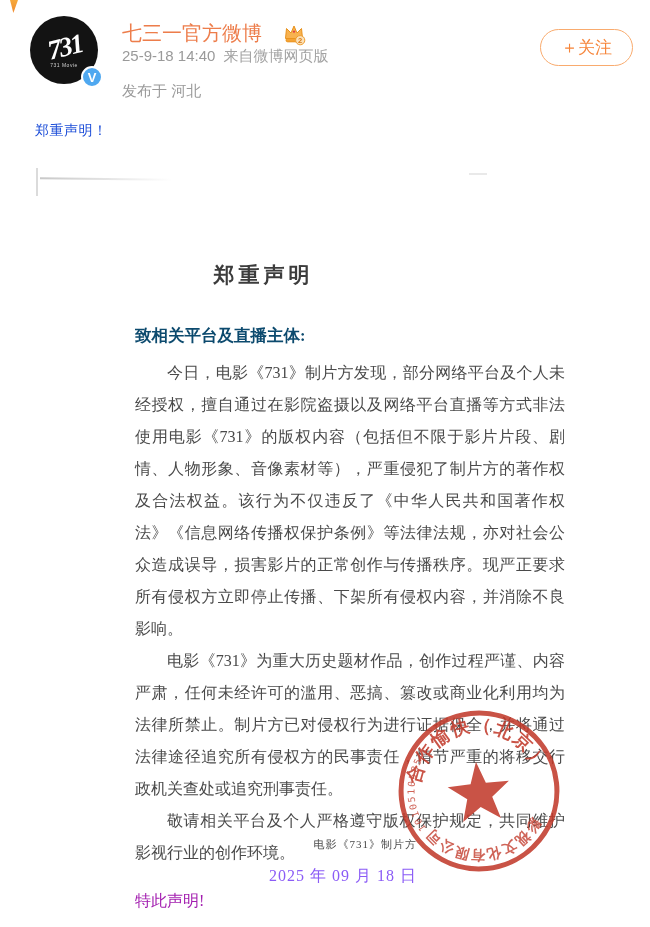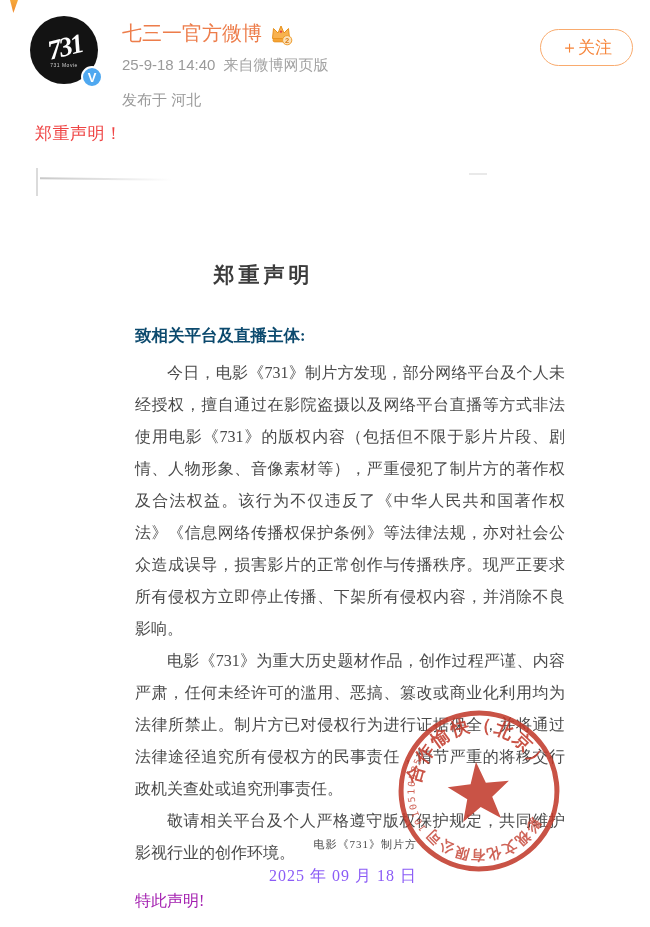--- a/index.html
+++ b/index.html
@@ -37,40 +37,40 @@
   }
   .avatar-caption { color: #cfcfcf; font-size: 5px; margin-top: 4px; letter-spacing: .5px; }
   .v-badge {
     position: absolute; right: -3px; bottom: -2px;
     width: 22px; height: 22px; border-radius: 50%;
     background: #4fa8f0; border: 2px solid #ffffff;
     color: #fff; font-weight: 700; font-size: 13px;
     display: flex; align-items: center; justify-content: center;
   }
   .head-info { position: absolute; left: 122px; top: 20px; }
-  .name-row { display: flex; align-items: center; gap: 7px; }
+  .name-row { display: flex; align-items: center; gap: 20px; }
   .username { color: #ed7d4b; font-size: 20px; font-weight: 500; }
   .vip-badge { width: 24px; height: 24px; display: inline-block; }
-  .meta-row { margin-top: 9px; color: #9a9a9a; font-size: 15px; }
+  .meta-row { color: #9a9a9a; font-size: 15px; }
   .meta-row .src { margin-left: 8px; color: #a3a3a3; }
   .loc-row { margin-top: 16px; color: #9a9a9a; font-size: 15px; }
   .follow-btn {
     position: absolute; right: 17px; top: 29px;
     width: 93px; height: 37px;
     border: 1.5px solid #f9ab6e; border-radius: 19px;
     background: #ffffff; color: #f6853a; font-size: 17px;
     display: flex; align-items: center; justify-content: center;
     cursor: pointer;
     text-align: right;
   }
 
   
   .post-text {
     position: absolute; left: 35px; top: 122px;
-    font-size: 17px; color: #ef4444; letter-spacing: .5px;
+    font-size: 14px; color: #1d4ed8; letter-spacing: .5px;
   }
 
   
   .doc {
     position: absolute; left: 0; top: 165px;
     width: 527px; height: 760px;
     background: #ffffff;
     font-family: "Liberation Serif", "DejaVu Serif", serif;
     color: #474747;
   }

